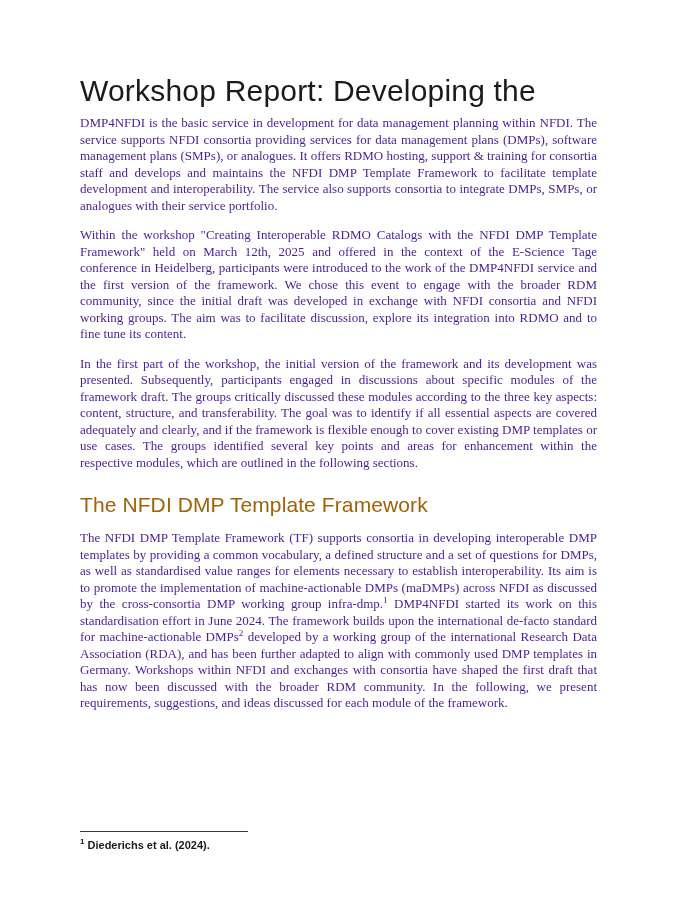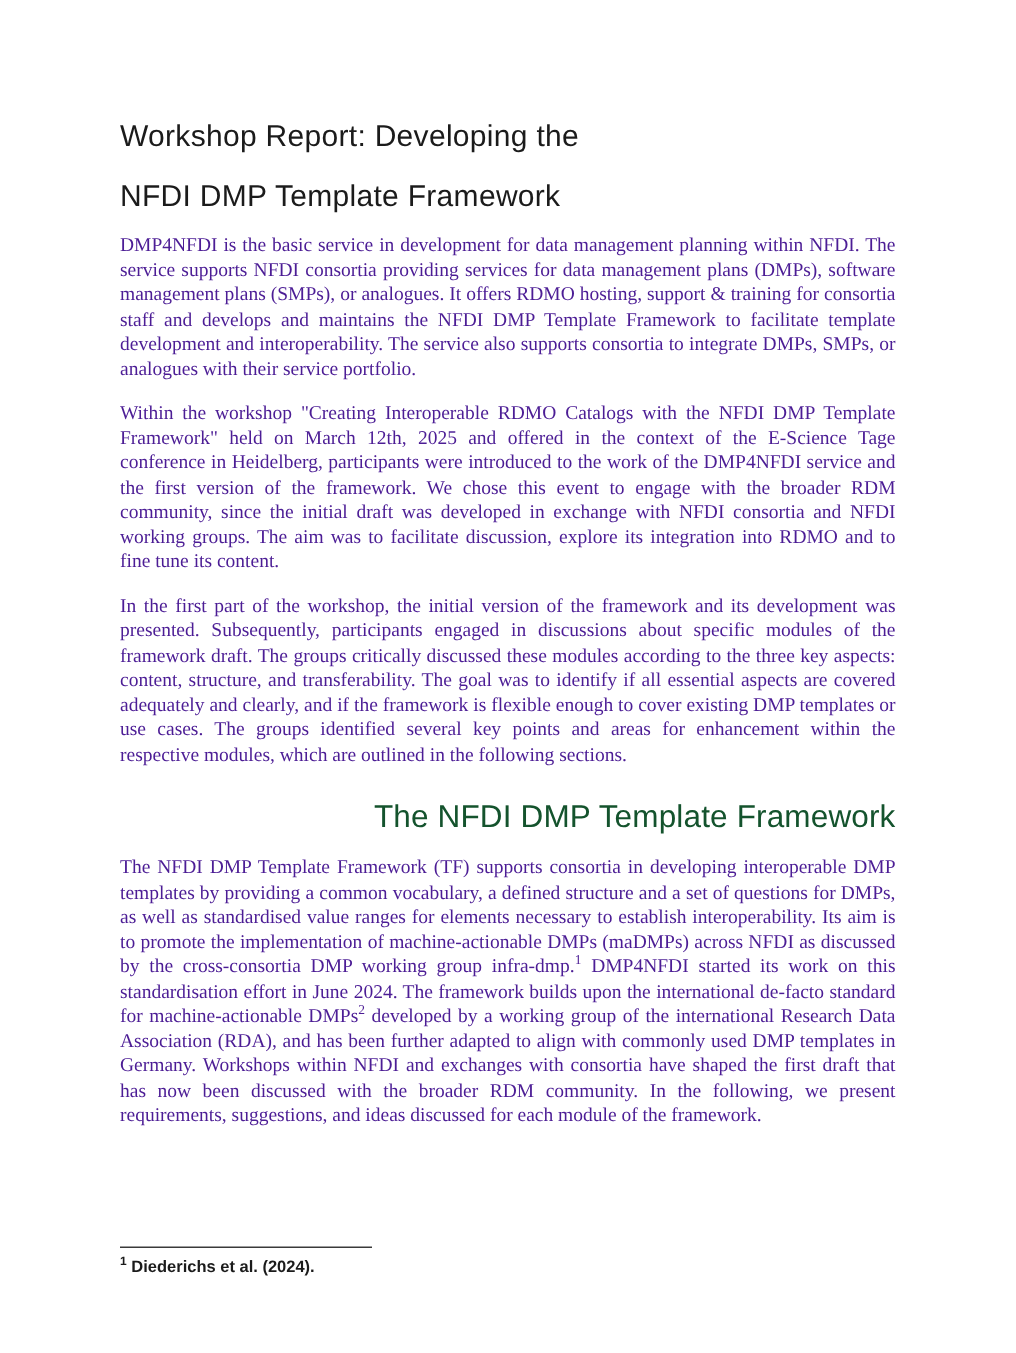--- a/index.html
+++ b/index.html
@@ -16,44 +16,43 @@
     font-family: "Liberation Sans", sans-serif;
     color: #1b1b1b;
   }
   .content {
     position: absolute;
     left: 80px;
     right: 80px;
     top: 0;
   }
   h1.doc-title {
-    font-size: 20px;
+    font-size: 30px;
     line-height: 40px;
     font-weight: 400;
     margin: 71px 0 4px 0;
     color: #1b1b1b;
     letter-spacing: 0.2px;
   }
   .title-line { display: block; }
   p.body-para {
     font-size: 13px;
     line-height: 16.5px;
     margin: 0 0 13px 0;
     text-align: justify;
     color: #4c1d95;
     font-family: Liberation Serif, serif;
   }
   h2.section-heading {
     font-size: 21px;
     line-height: 28px;
     font-weight: 400;
     margin: 20px 0 11px 0;
-    color: #14532d;
+    color: #a16207;
     letter-spacing: 0.1px;
-    text-align: right;
   }
   sup.fn-ref {
     font-size: 9px;
     line-height: 0;
     vertical-align: super;
   }
   .footnotes {
     position: absolute;
     left: 80px;
     top: 831px;
@@ -75,21 +74,20 @@
   }
 </style>
 </head>
 <body>
 
 <div class="page">
   <div class="content">
 
     <h1 class="doc-title">
       <span class="title-line">Workshop Report: Developing the</span>
-      <span class="title-line">NFDI DMP Template Framework</span>
     </h1>
 
     <p class="body-para">DMP4NFDI is the basic service in development for data management planning within NFDI. The service supports NFDI consortia providing services for data management plans (DMPs), software management plans (SMPs), or analogues. It offers RDMO hosting, support &amp; training for consortia staff and develops and maintains the NFDI DMP Template Framework to facilitate template development and interoperability. The service also supports consortia to integrate DMPs, SMPs, or analogues with their service portfolio.</p>
 
     <p class="body-para">Within the workshop "Creating Interoperable RDMO Catalogs with the NFDI DMP Template Framework" held on March 12th, 2025 and offered in the context of the E-Science Tage conference in Heidelberg, participants were introduced to the work of the DMP4NFDI service and the first version of the framework. We chose this event to engage with the broader RDM community, since the initial draft was developed in exchange with NFDI consortia and NFDI working groups. The aim was to facilitate discussion, explore its integration into RDMO and to fine tune its content.</p>
 
     <p class="body-para">In the first part of the workshop, the initial version of the framework and its development was presented. Subsequently, participants engaged in discussions about specific modules of the framework draft. The groups critically discussed these modules according to the three key aspects: content, structure, and transferability. The goal was to identify if all essential aspects are covered adequately and clearly, and if the framework is flexible enough to cover existing DMP templates or use cases. The groups identified several key points and areas for enhancement within the respective modules, which are outlined in the following sections.</p>
 
     <h2 class="section-heading">The NFDI DMP Template Framework</h2>
 

